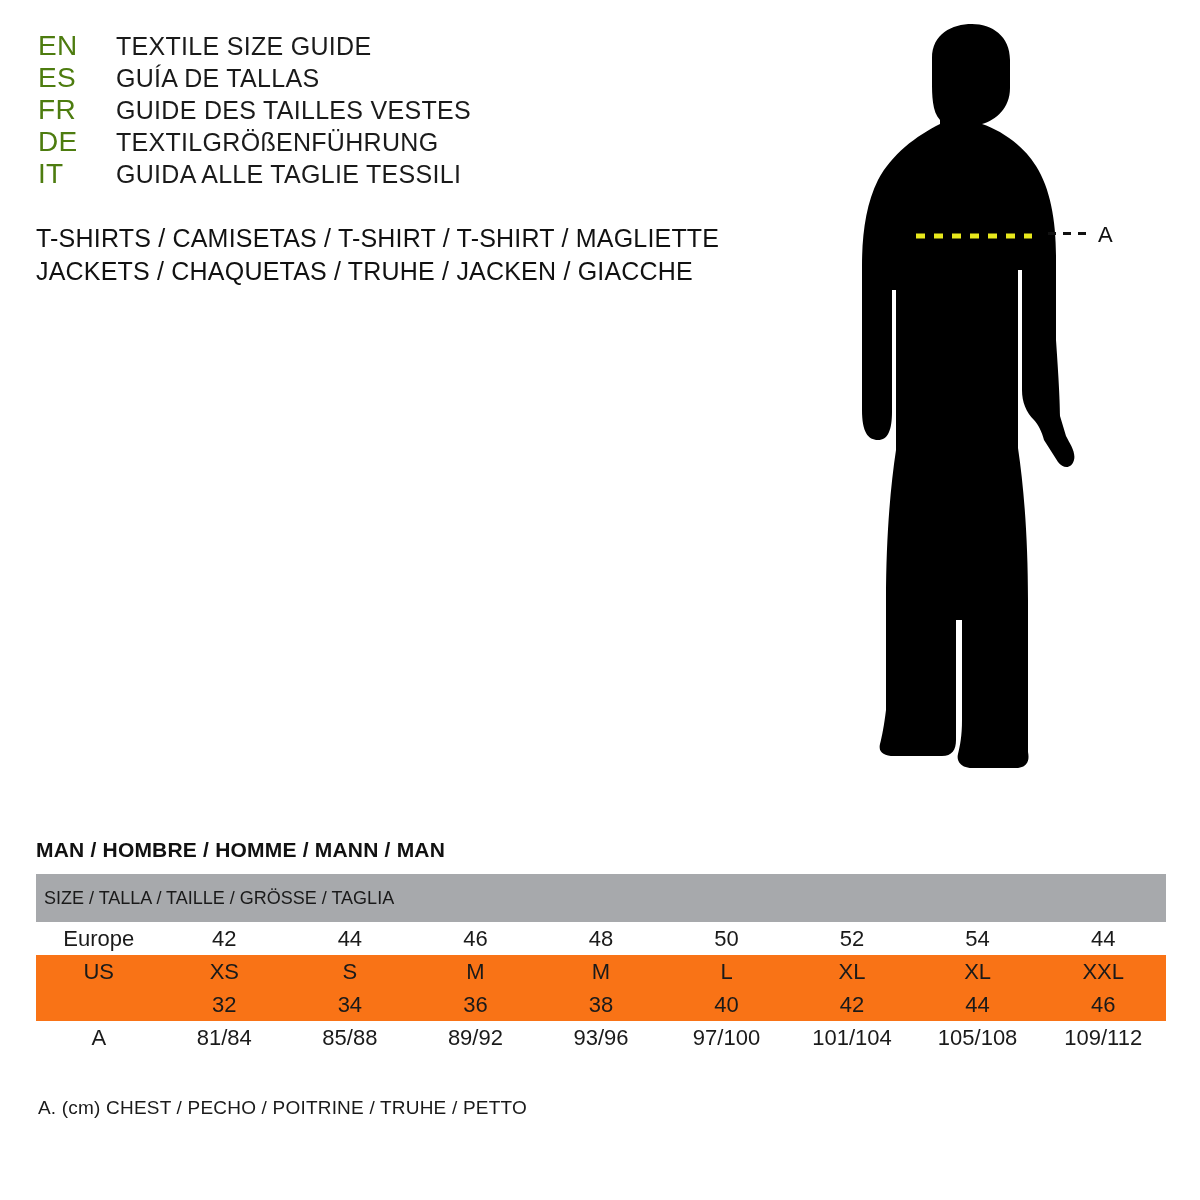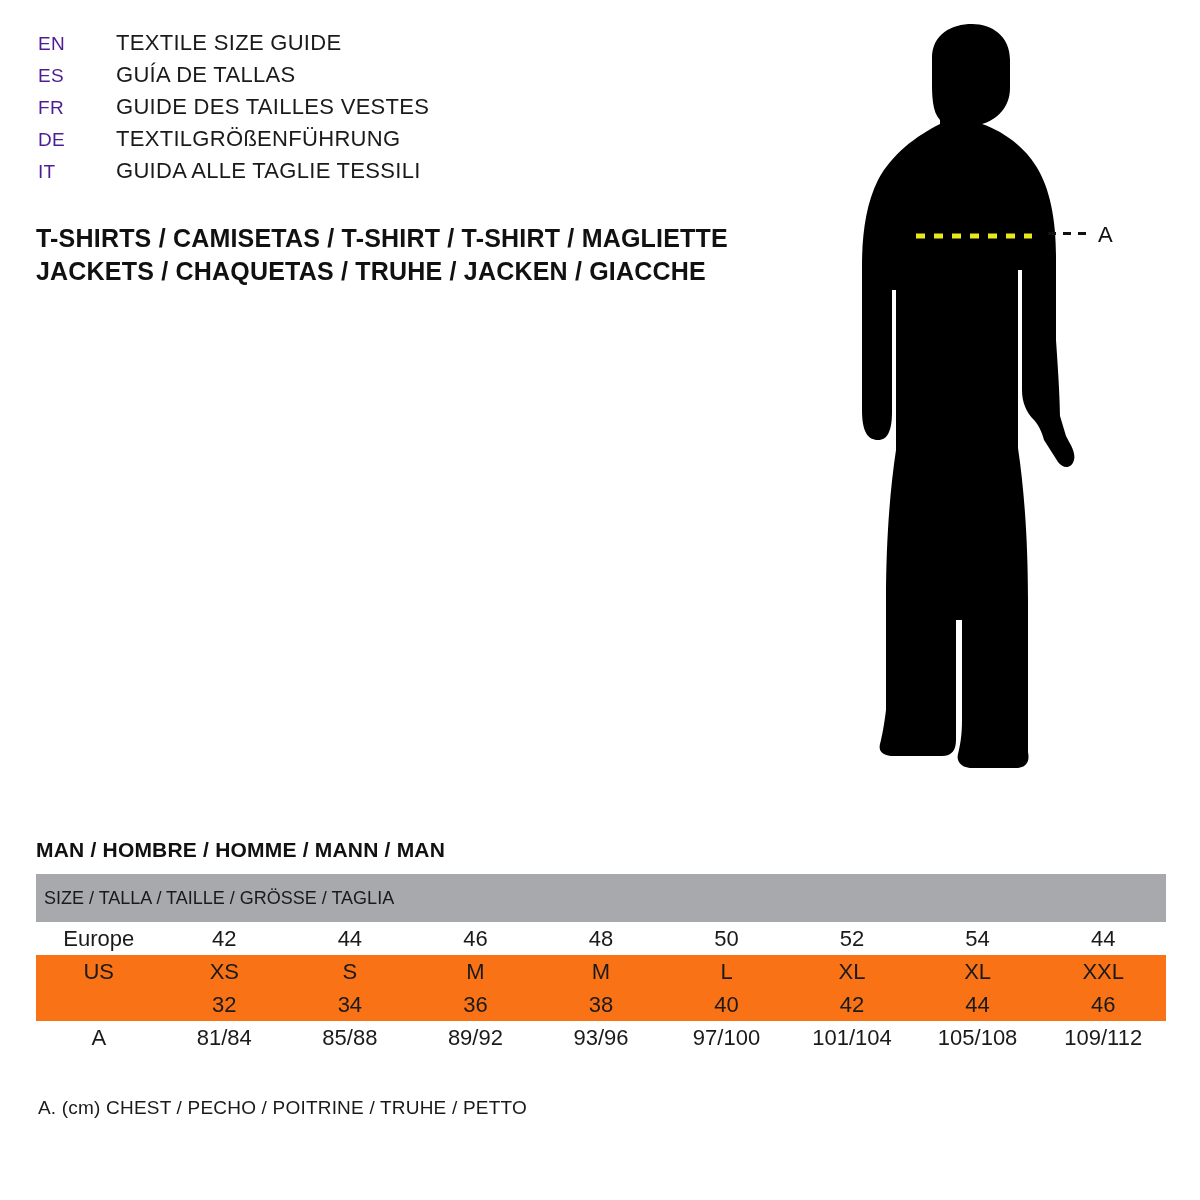--- a/index.html
+++ b/index.html
@@ -23,41 +23,41 @@
     top: 30px;
     width: 720px;
   }
   .lang-row {
     display: flex;
     align-items: baseline;
     height: 32px;
   }
   .lang-code {
     width: 78px;
-    font-size: 19px;
+    font-size: 28px;
     letter-spacing: 0.3px;
-    color: #4c1d95;
+    color: #4d7c0f;
   }
   .lang-text {
-    font-size: 22px;
+    font-size: 25px;
     letter-spacing: 0.3px;
     color: #1a1a1a;
     white-space: nowrap;
   }
 
   
   .category-block {
     position: absolute;
     left: 36px;
     top: 222px;
     width: 760px;
   }
   .category-line {
     font-size: 25px;
-    font-weight: bold;
+    font-weight: normal;
     letter-spacing: 0.2px;
     line-height: 33px;
     color: #111111;
     white-space: nowrap;
   }
 
   
   .figure-wrap {
     position: absolute;
     left: 820px;

